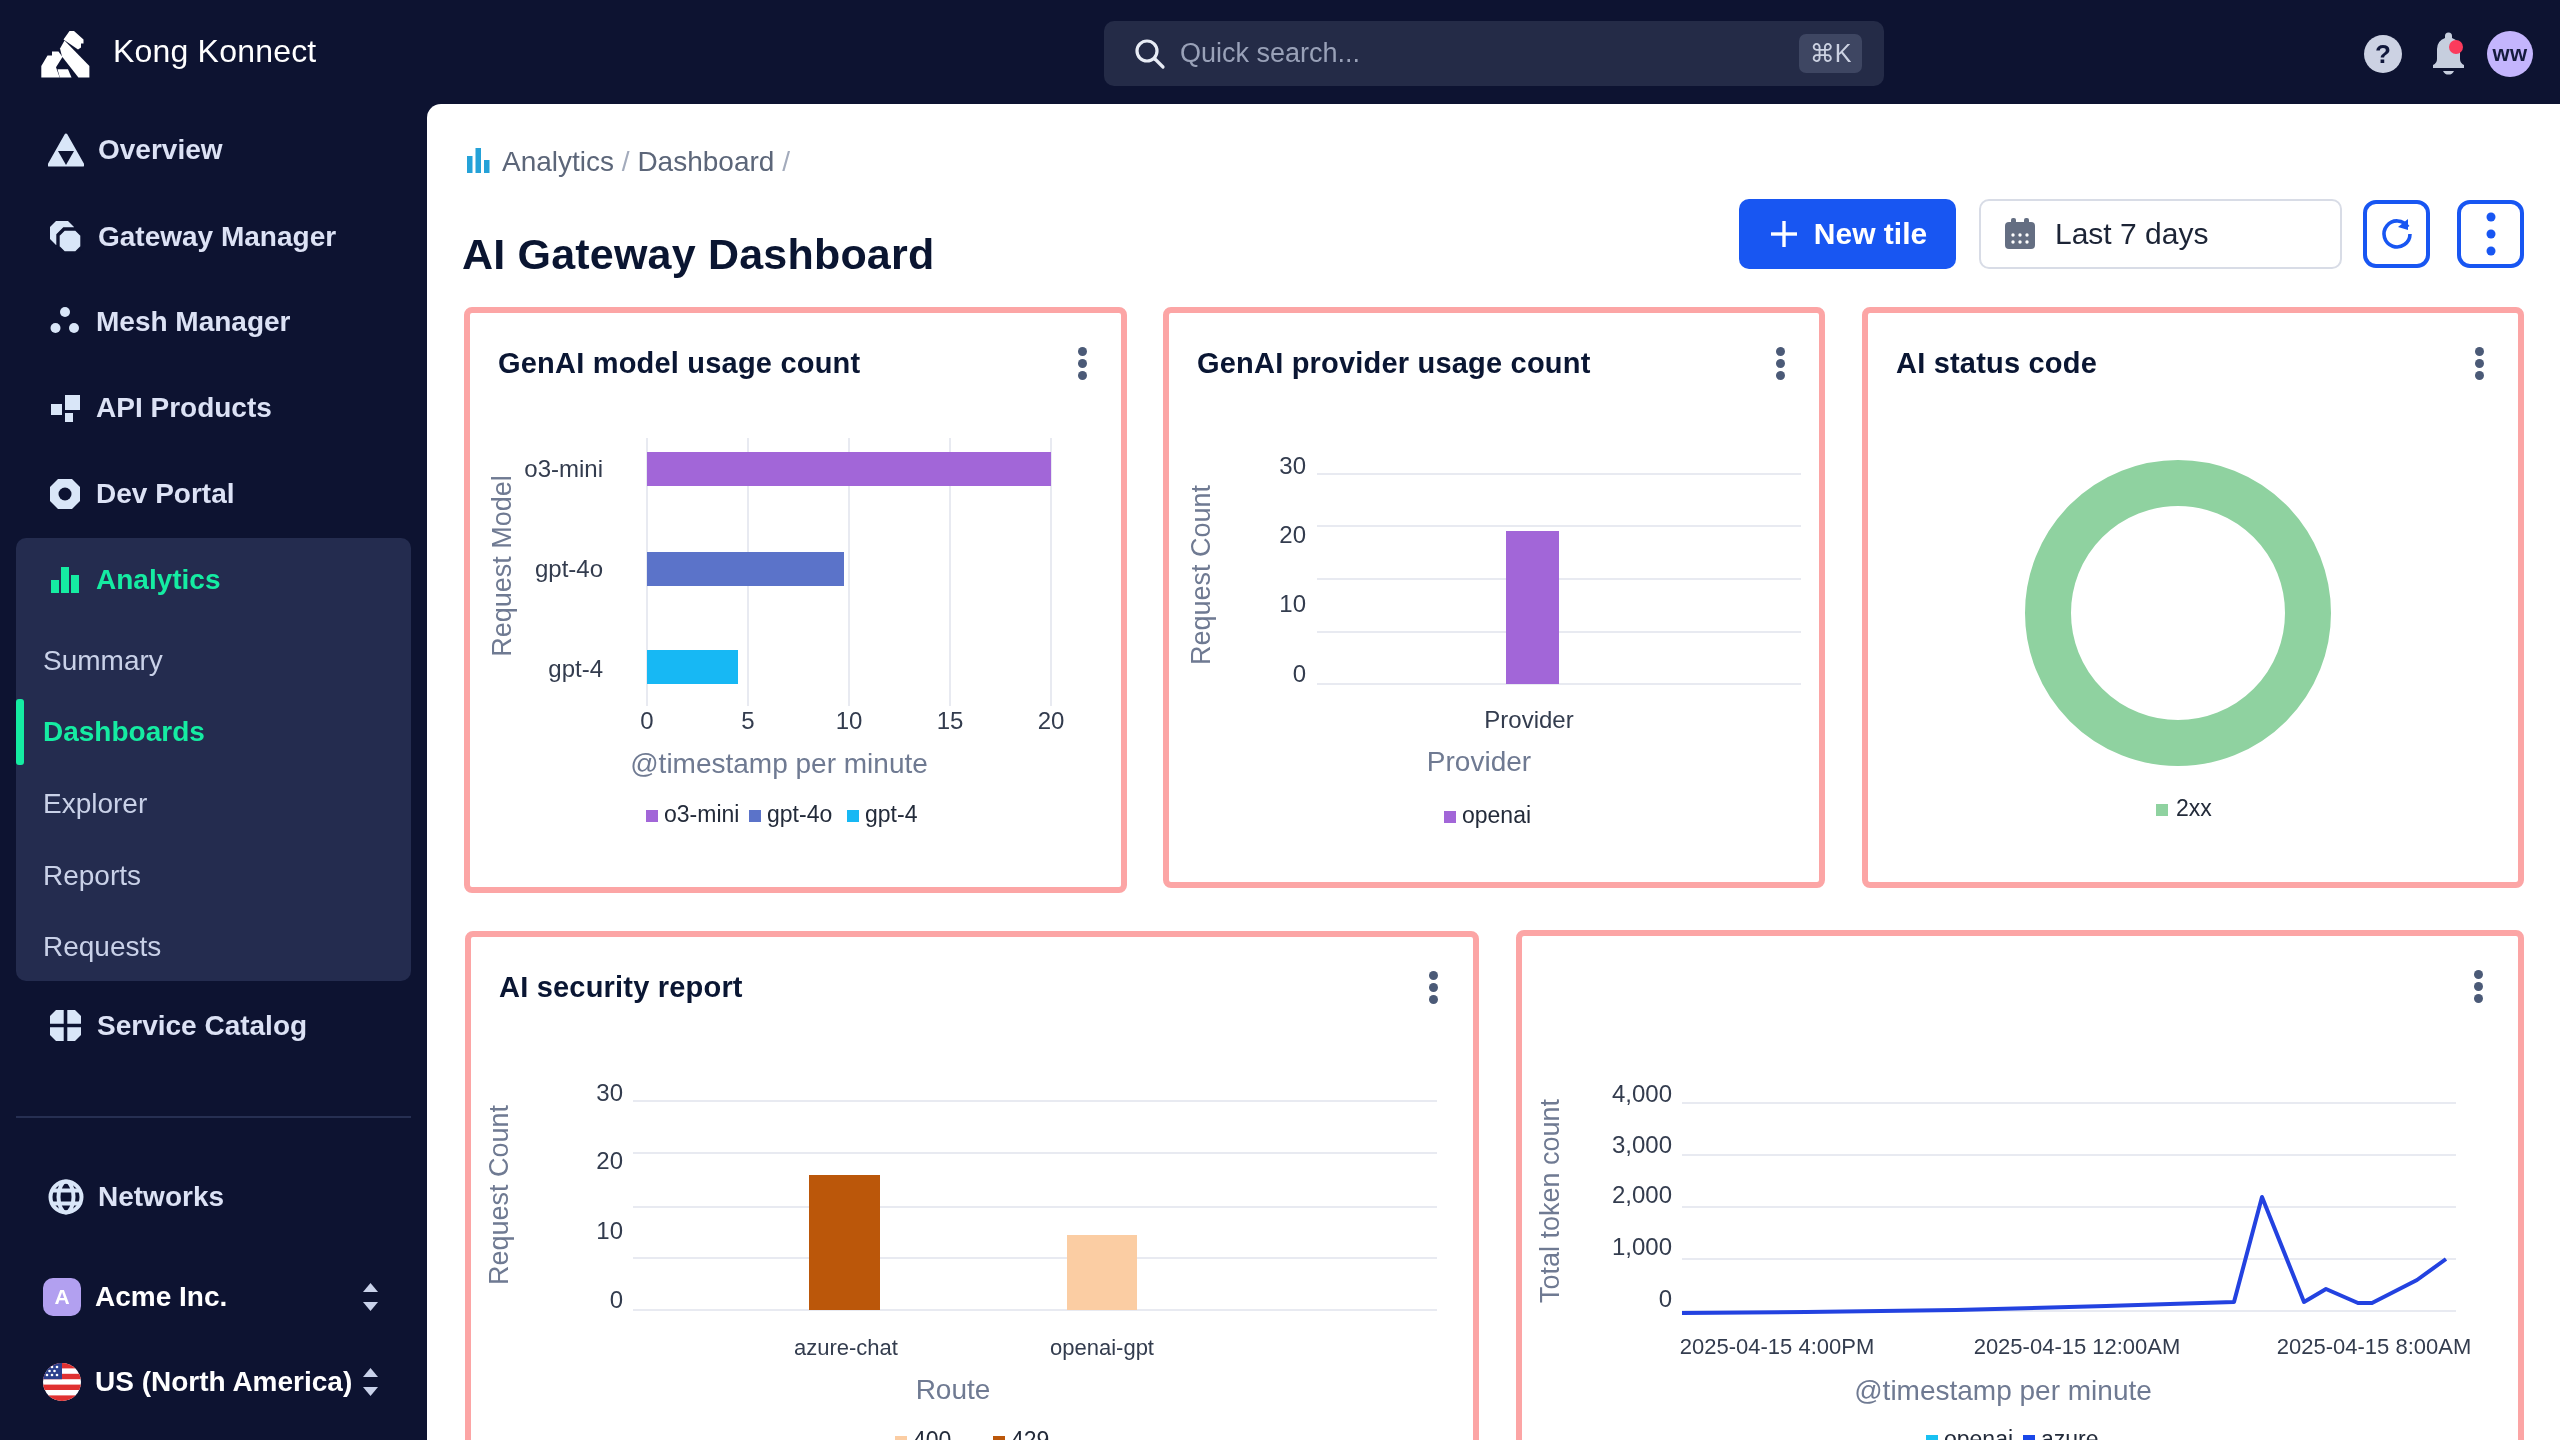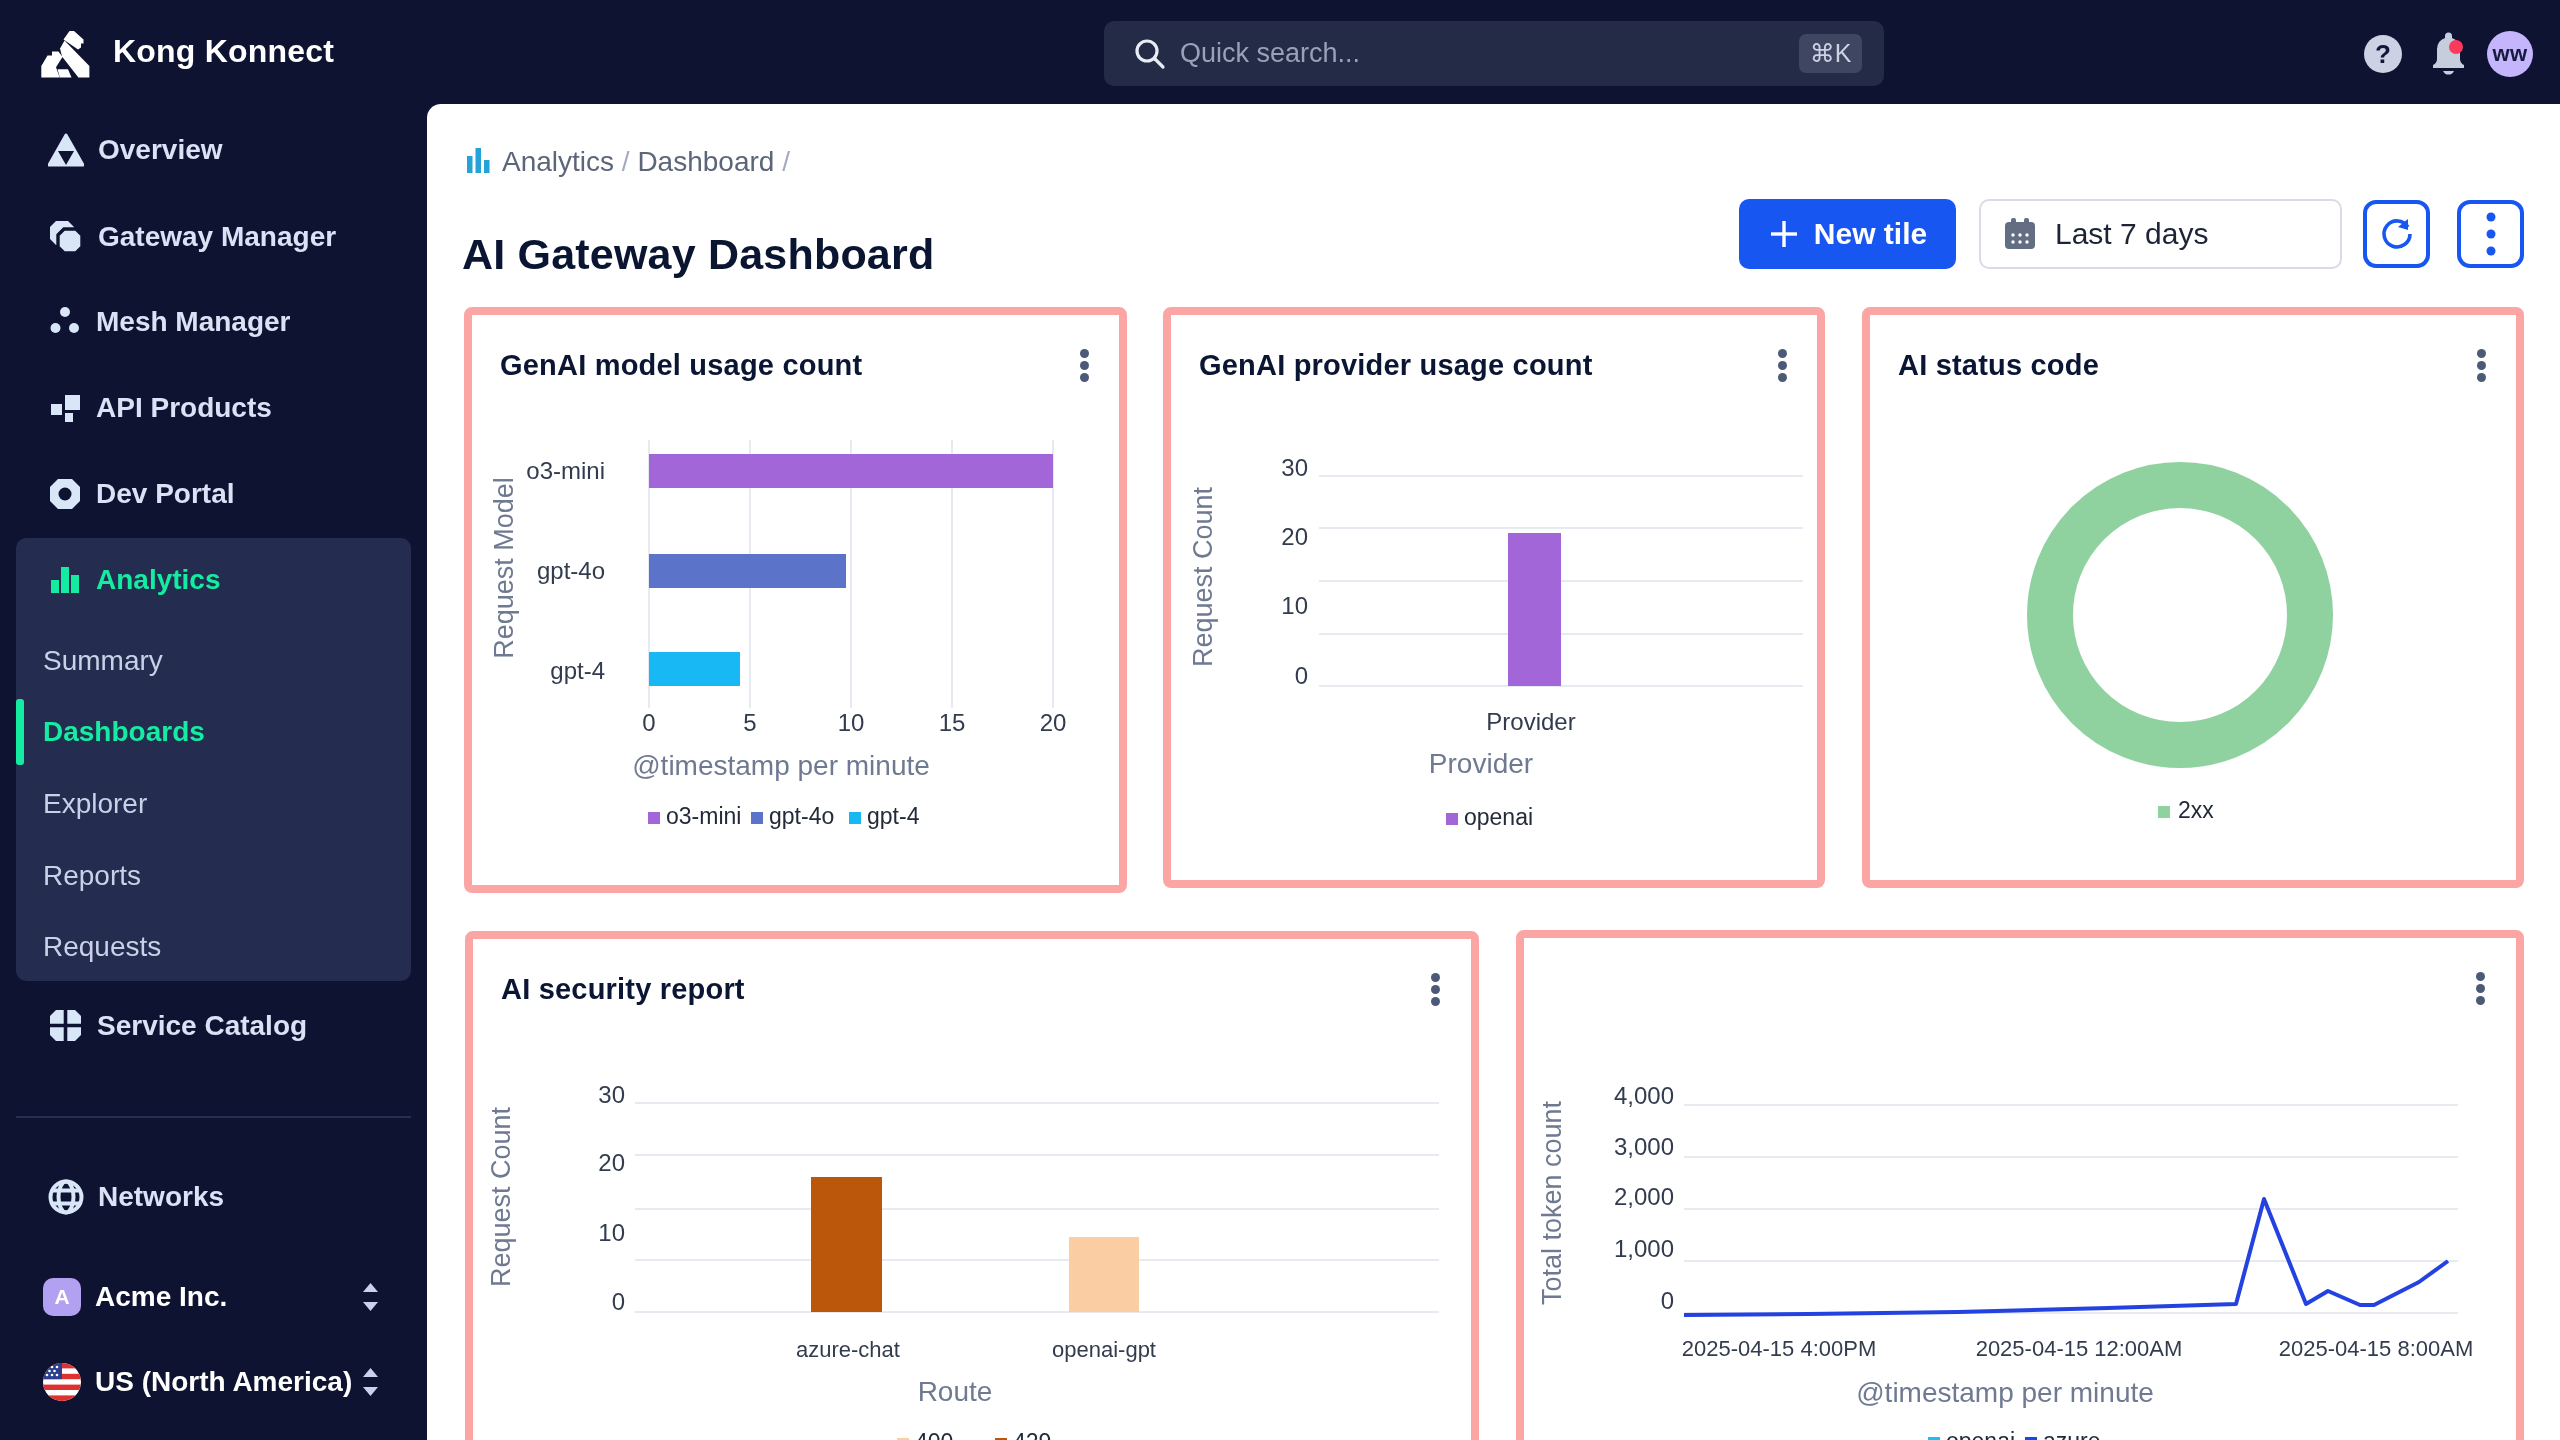--- a/index.html
+++ b/index.html
@@ -1,38 +1,38 @@
 <!DOCTYPE html>
 <html><head>
 <meta charset="utf-8">
 <style>
   * { margin:0; padding:0; box-sizing:border-box; }
   html,body { width:2560px; height:1440px; overflow:hidden; }
   body { background:#0d1331; font-family:"Liberation Sans", sans-serif; position:relative; }
   .abs { position:absolute; }
   #main { position:absolute; left:427px; top:104px; right:0; bottom:0; background:#ffffff; border-top-left-radius:14px; }
-  .card { position:absolute; background:#fff; border:8px solid #fca5a5; border-radius:8px; }
+  .card { position:absolute; background:#fff; border:6px solid #fca5a5; border-radius:8px; }
   .ctitle { position:absolute; left:28px; top:34px; font-size:29px; font-weight:bold; color:#0a1633; letter-spacing:0.2px;}
   .kebab { position:absolute; width:10px; }
   .kebab span { display:block; width:9px; height:9px; border-radius:50%; background:#4b5a77; margin-bottom:3px;}
   .navitem { position:absolute; left:48px; display:flex; align-items:center; gap:14px; color:#dce2f5; font-size:28px; font-weight:bold; }
   .subitem { position:absolute; left:43px; color:#c9d1e8; font-size:28px; }
 </style>
 </head>
 <body>
 
 <div class="abs" id="logo" style="left:38px; top:26px; width:60px; height:60px;">
 <svg width="60" height="60" viewBox="0 0 60 60">
   <polygon points="31.5,5 36,5 45.5,13.5 45.5,17.5 43,17.5 43,21.5 40,23.5 25.5,13.5" fill="#ffffff"></polygon>
   <polygon points="26.5,14.5 51.4,40 51.4,51.4 40.4,51.4 24,30.5 22,22.5" fill="#ffffff"></polygon>
   <polygon points="3.3,40 9.5,29.5 14,29.5 14,25.5 20.5,25.5 24.5,31 18,41.25 21.7,51.4 3.3,51.4" fill="#ffffff"></polygon>
   <polygon points="19.5,43.3 30,43.3 33.5,51.4 21.8,51.4" fill="#ffffff"></polygon>
 </svg>
 </div>
-<div class="abs" style="left:113px; top:33px; font-size:32px; font-weight:700; color:#ffffff; letter-spacing:0.2px;">Kong Konnect</div>
+<div class="abs" style="left:113px; top:33px; font-size:32px; font-weight:400; color:#ffffff; letter-spacing:0.2px;">Kong Konnect</div>
 
 <div class="navitem" style="top:133px;">
   <svg width="36" height="34" viewBox="0 0 36 34">
       <polygon points="18,2 35,32 1,32" fill="#d9e6f8" stroke="#d9e6f8" stroke-width="3" stroke-linejoin="round"></polygon>
       <polygon points="10,18 26,18 18,32" fill="#0d1331"></polygon>
     </svg>
   <span>Overview</span>
 </div>
 <div class="navitem" style="top:219px;">
   <svg width="36" height="36" viewBox="0 0 36 36">

